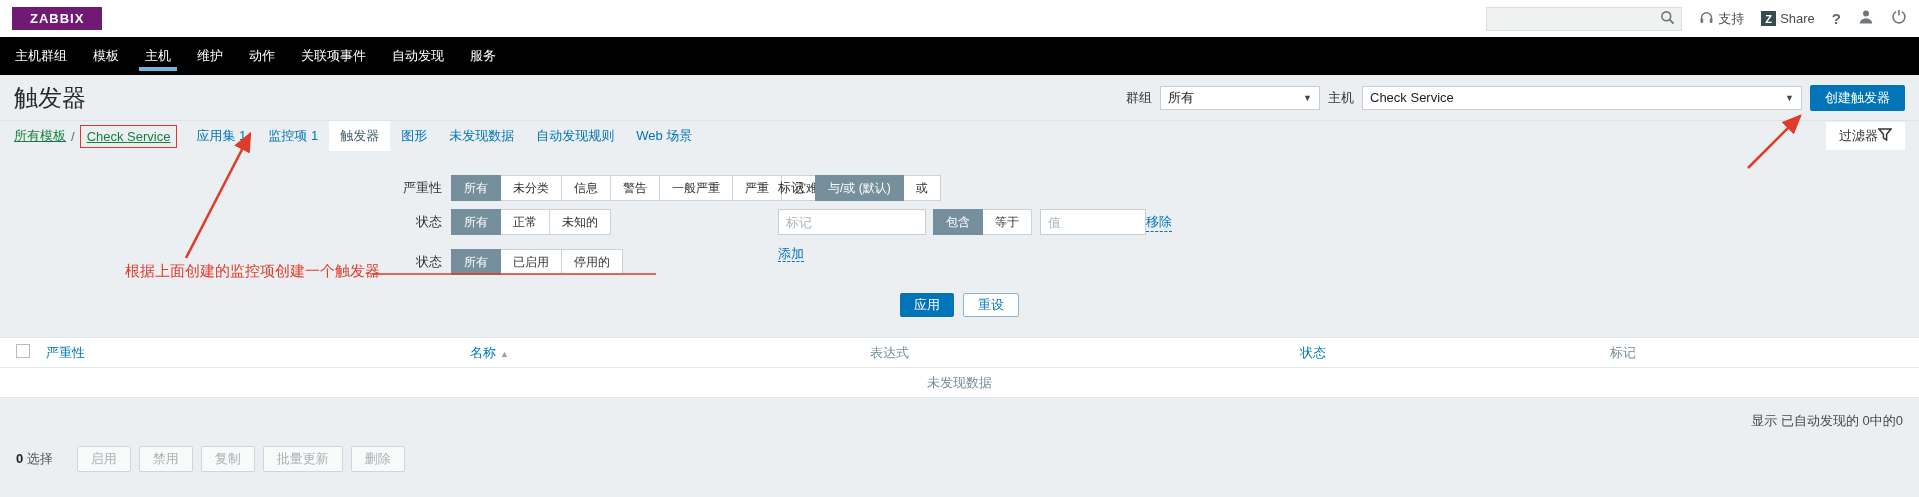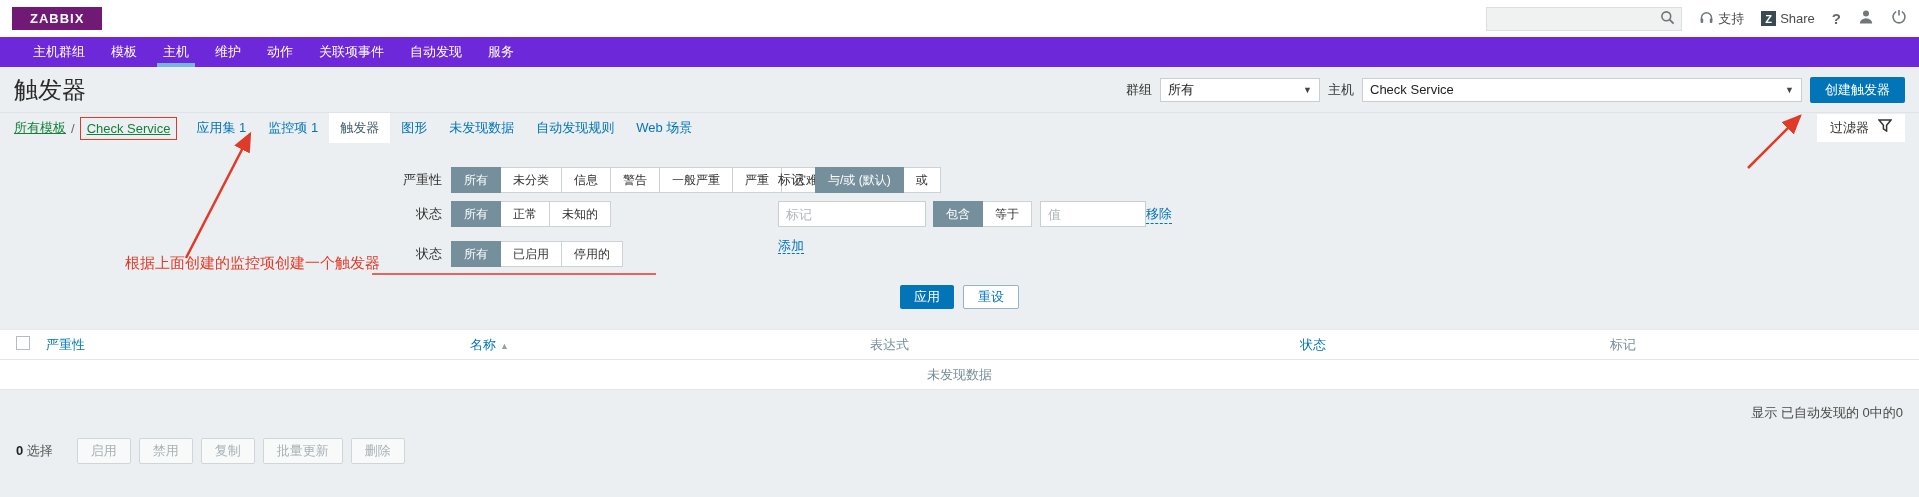--- a/index.html
+++ b/index.html
@@ -21,40 +21,40 @@
     content:""; position:absolute; left:50%; transform:translateX(-50%); bottom:0;
     border-left:8px solid transparent; border-right:8px solid transparent; border-bottom:7px solid #174e6b;
   }
   .top-right { margin-left:auto; display:flex; align-items:center; gap:17px; font-size:13px; color:#555; }
   .searchbox { width:196px; height:24px; background:#f0f1f1; border:1px solid #dcdfe0; display:flex; align-items:center; padding:0 6px; }
   .searchbox input { flex:1; border:none; background:transparent; outline:none; font-size:13px; min-width:0; }
   .tr-item { display:flex; align-items:center; gap:4px; cursor:pointer; color:#4c4c4c; }
   .zbadge { width:15px; height:15px; background:#3a4a52; color:#fff; font-size:11px; font-weight:bold; display:flex; align-items:center; justify-content:center; }
   .help-q { font-size:15px; color:#666; font-weight:bold; }
   
-  .navbar { height:30px; background:#6d28d9; display:flex; align-items:center; padding:0 20px; }
+  .navbar { height:38px; background:#000000; display:flex; align-items:center; padding:0 2px; }
   .nav-item { color:#fff; font-size:13px; padding:0 13px; height:30px; line-height:30px; position:relative; cursor:pointer; }
   .nav-item.active::after { content:""; position:absolute; left:7px; right:7px; bottom:0; height:4px; background:#76b5dc; }
   
   .title-row { height:46px; display:flex; align-items:center; padding:0 14px; border-bottom:1px solid #dde3e6; }
   .page-title { font-size:24px; font-weight:normal; color:#2b2b2b; }
   .title-controls { margin-left:auto; display:flex; align-items:center; gap:8px; font-size:13px; }
   .selectbox { height:24px; background:#fff; border:1px solid #c8ced1; display:flex; align-items:center; justify-content:space-between; padding:0 7px; cursor:pointer; color:#222; }
   .sel-caret { font-size:9px; color:#444; margin-left:8px; }
   .w-group { width:160px; } .w-host { width:440px; }
   .btn-primary { background:#0275b8; color:#fff; border:none; height:26px; padding:0 15px; font-size:13px; border-radius:2px; cursor:pointer; }
   
   .tabs-row { height:30px; display:flex; align-items:center; padding:0 14px; font-size:13px; }
   .crumb-link { color:#15803d; cursor:pointer;text-decoration:underline; }
   .crumb-sep { color:#666; margin:0 5px; }
   .crumb-box { border:1px solid #e03a28; padding:3px 6px; }
   .tabs { display:flex; margin-left:8px; }
   .tab { color:#0275b8; padding:6px 11px; cursor:pointer; white-space:nowrap; }
   .tab.active { background:#fff; color:#44606c; }
-  .filter-tab { margin-left:auto; background:#fff; color:#333; padding:5px 13px; display:flex; gap:9px; cursor:pointer; }
+  .filter-tab { margin-left:auto; background:#fff; color:#333; padding:5px 13px; display:flex; align-items:center; cursor:pointer; }
   
   .filter-panel { position:relative; padding:24px 0 8px; }
   .f-row { display:flex; align-items:center; margin-bottom:8px; }
   .f-row.status2 { margin-top:14px; }
   .f-label { width:452px; text-align:right; padding-right:10px; font-size:13px; color:#2f2f2f; }
   .seg { display:flex; }
   .seg .sbtn { height:26px; border:1px solid #ccd2d6; background:#fff; color:#333; font-size:12px; padding:0 12px; margin-left:-1px; cursor:pointer; }
   .seg .sbtn.sel { background:#768f9c; color:#fff; border-color:#768f9c; position:relative; z-index:1; }
   .tags-block { position:absolute; left:778px; top:24px; font-size:13px; }
   .tags-row1 { display:flex; align-items:center; }
@@ -63,21 +63,21 @@
   .tags-row2 input { height:26px; border:1px solid #c8ced1; padding:0 7px; font-size:13px; color:#333; background:#fff; }
   .tags-row2 input::placeholder { color:#b0b6ba; }
   .in-tag { width:148px; margin-right:8px; }
   .in-val { width:106px; margin-left:8px; }
   .dash-link { color:#0275b8; border-bottom:1px dashed #0275b8; cursor:pointer; text-decoration:none; }
   .remove-link { }
   .add-link-row { margin-top:10px; }
   .apply-row { display:flex; justify-content:center; gap:9px; margin-top:18px; }
   .btn-apply { background:#0275b8; color:#fff; border:none; height:24px; padding:0 14px; font-size:13px; border-radius:2px; cursor:pointer; }
   .btn-reset { background:#fff; color:#0275b8; border:1px solid #91b5cc; height:24px; padding:0 14px; font-size:13px; border-radius:2px; cursor:pointer; }
-  .annotation-text { position:absolute; left:125px; top:254px; color:#e03a28; font-size:15px; z-index:40; }
+  .annotation-text { position:absolute; left:125px; top:262px; color:#e03a28; font-size:15px; z-index:40; }
   
   .table-card { background:#fff; margin-top:12px; font-size:13px; border-top:1px solid #e7eaec; }
   .thead { display:flex; align-items:center; height:30px; border-bottom:1px solid #e3e7ea; padding:0 16px; }
   .col-check { width:30px; } .col-sev { width:424px; } .col-name { width:400px; }
   .col-expr { width:430px; } .col-status { width:310px; } .col-tags { flex:1; }
   .th-link { color:#0275b8; cursor:pointer; }
   .th-plain { color:#768d99; }
   .sort-arrow { color:#95a0a6; font-size:9px; margin-left:4px; }
   .checkbox { width:14px; height:14px; border:1px solid #b6bdc1; background:#fff; display:inline-block; cursor:pointer; }
   .empty-row { height:30px; display:flex; align-items:center; justify-content:center; color:#768d99; border-bottom:1px solid #e3e7ea; }

